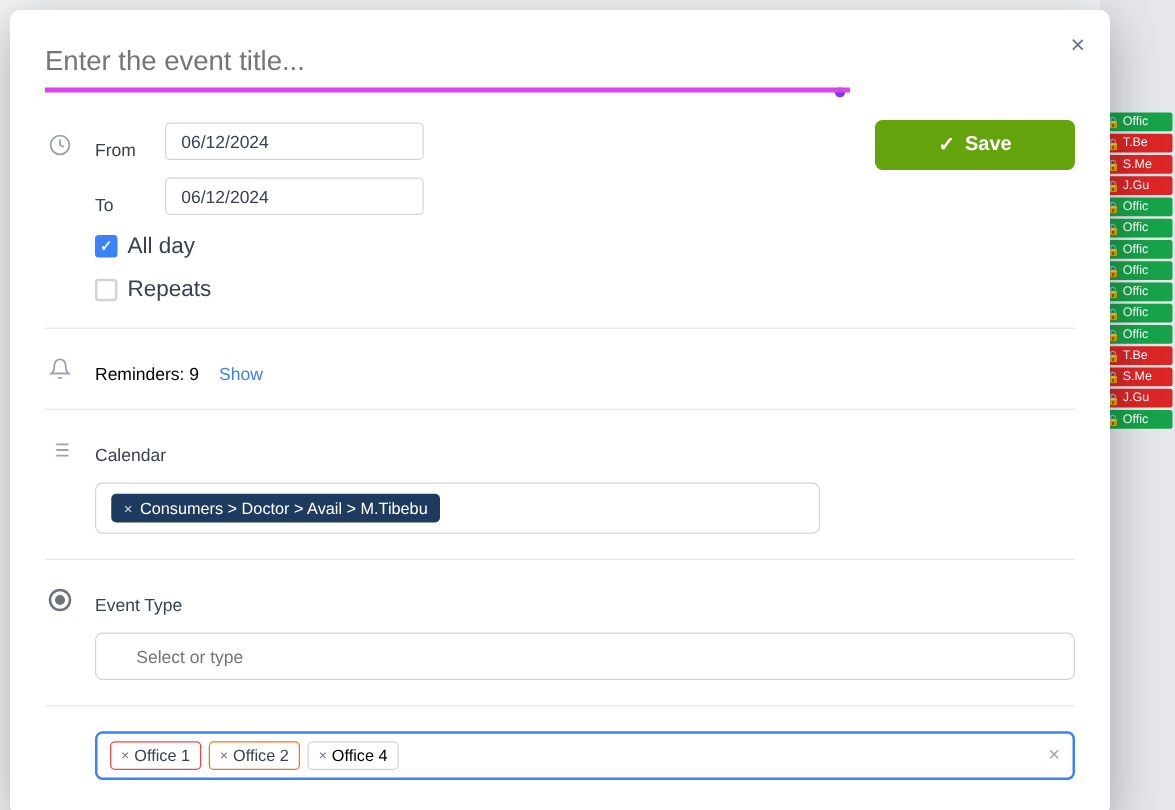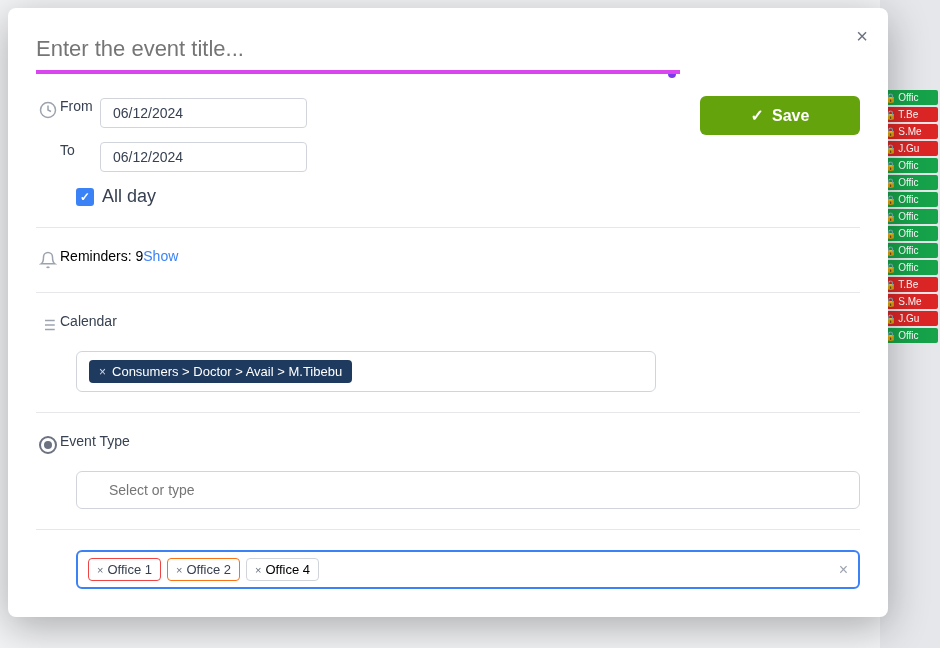--- a/index.html
+++ b/index.html
@@ -119,21 +119,22 @@
 
     
     .form-section {
       display: flex;
       flex-direction: column;
       gap: 14px;
     }
 
     .form-row {
       display: flex;
-      align-items: flex-start;
+      align-items: flex-end;
+      gap: 16px;
     }
 
     .row-icon {
       width: 24px;
       height: 24px;
       display: flex;
       align-items: center;
       justify-content: center;
       color: #9ca3af;
       flex-shrink: 0;
@@ -423,20 +424,26 @@
 
     <div class="checkbox-row">
       <label class="checkbox-item">
         <div class="cb">
           <span class="cb-check">✓</span>
         </div>
         <span class="cb-label">All day</span>
       </label>
     </div>
 
+    <div class="checkbox-row">
+      <label class="checkbox-item">
+        <div class="cb-unchecked"></div>
+        <span class="cb-label">Repeats</span>
+      </label>
+    </div>
 
     <hr class="divider">
 
     <div class="form-row">
       <div class="row-icon">
         <svg width="18" height="18" viewBox="0 0 24 24" fill="none" stroke="#9ca3af" stroke-width="2">
           <path d="M18 8A6 6 0 0 0 6 8c0 7-3 9-3 9h18s-3-2-3-9"></path>
           <path d="M13.73 21a2 2 0 0 1-3.46 0"></path>
         </svg>
       </div>

